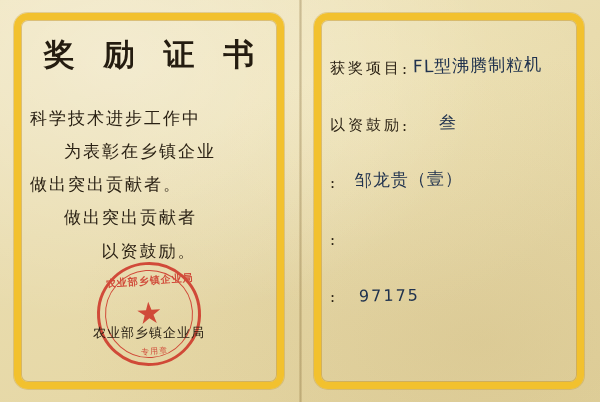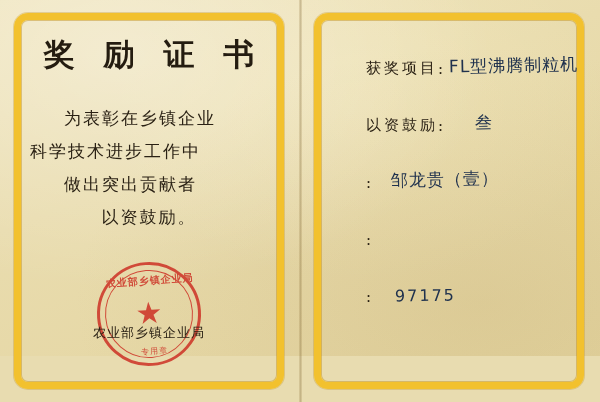--- a/index.html
+++ b/index.html
@@ -9,21 +9,21 @@
   body {
     width: 600px;
     height: 402px;
     overflow: hidden;
     background: #e8dcb0;
     font-family: "DejaVu Sans", sans-serif;
   }
   .certificate {
     position: relative;
     width: 600px;
-    height: 356px;
+    height: 402px;
     background: linear-gradient(160deg, #efe4bc 0%, #e9dcae 40%, #e3d49f 100%);
     box-sizing: border-box;
     display: flex;
   }
   
   .paper-texture {
     position: absolute;
     inset: 0;
     background:
       radial-gradient(ellipse at 20% 15%, rgba(255,255,255,0.35), rgba(255,255,255,0) 55%),
@@ -166,21 +166,20 @@
     font-family: "DejaVu Serif", serif;
     font-size: 13px;
     color: #2a2114;
     letter-spacing: 2px;
     margin-top: 16px;
   }
 
   
   .field-list {
     margin-top: 24px;
-    margin-left: 36px;
   }
   .field-row {
     display: flex;
     align-items: flex-end;
     margin-bottom: 31px;
     min-height: 26px;
   }
   .field-label {
     font-family: "DejaVu Serif", serif;
     font-size: 15px;
@@ -217,22 +216,23 @@
 
 <div class="certificate">
   <div class="paper-texture"></div>
 
   <div class="panel">
     <div class="border-frame"></div>
     <div class="panel-inner">
       <div class="cert-title">奖 励 证 书</div>
 
       <div class="body-text">
+        <div class="body-line">科学技术进步工作中</div>
         <div class="body-line indent-2">为表彰在乡镇企业</div>
-        <div class="body-line">科学技术进步工作中</div>
+        <div class="body-line">做出突出贡献者。</div>
         <div class="body-line indent-2">做出突出贡献者</div>
         <div class="body-line center-line">以资鼓励。</div>
       </div>
 
       <div class="seal-wrap">
         <div class="seal">
           <div class="seal-inner-ring"></div>
           <div class="seal-text-top">农业部乡镇企业局</div>
           <div class="seal-star">★</div>
           <div class="seal-text-bottom">专用章</div>

